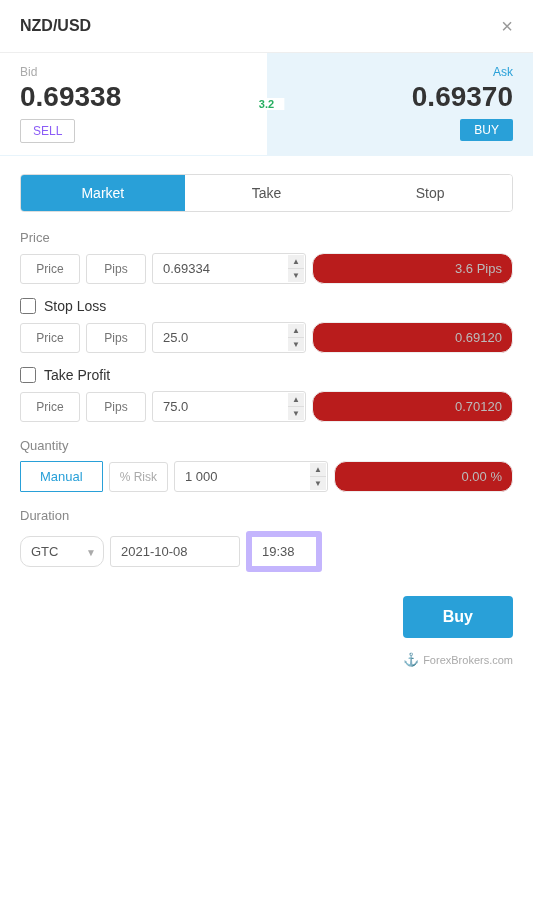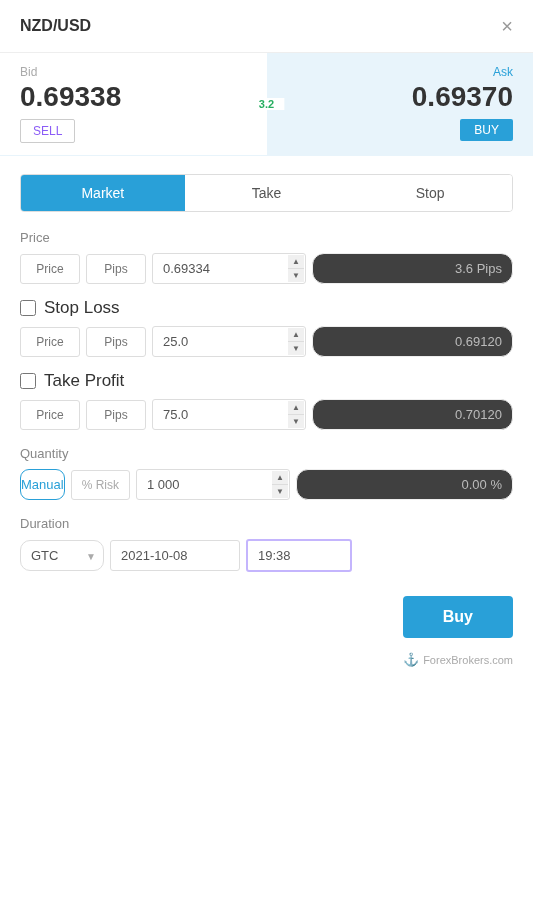--- a/index.html
+++ b/index.html
@@ -142,21 +142,21 @@
       align-items: center;
       margin-bottom: 8px;
       margin-top: 14px;
     }
     .checkbox-row input[type="checkbox"] {
       margin-right: 8px;
       width: 16px;
       height: 16px;
     }
     .checkbox-label {
-      font-size: 17px;
+      font-size: 14px;
       color: #333;
     }
 
     
     .input-row {
       display: flex;
       gap: 6px;
       margin-bottom: 4px;
       align-items: center;
     }
@@ -169,21 +169,21 @@
       background: #fff;
       width: 60px;
       text-align: center;
     }
     .input-right {
       border: 1px solid #eee;
       border-radius: 12px;
       padding: 7px 10px;
       font-size: 13px;
       color: #bbb;
-      background: #404040;
+      background: #b91c1c;
       flex: 1;
       text-align: right;
     }
     .spinner-wrap {
       position: relative;
       display: flex;
       align-items: center;
     }
     .spinner-input {
       border: 1px solid #ddd;
@@ -222,22 +222,22 @@
     .quantity-row {
       display: flex;
       gap: 6px;
       align-items: center;
       margin-bottom: 4px;
     }
     .manual-btn {
       border: 1.5px solid #29a0d8;
       background: #fff;
       color: #29a0d8;
-      border-radius: 9px;
-      padding: 7px 0;
+      border-radius: 1px;
+      padding: 7px 19px;
       font-size: 13px;
       cursor: pointer;
       font-weight: 500;
     }
     .risk-btn {
       border: 1px solid #ddd;
       background: #fff;
       color: #aaa;
       border-radius: 3px;
       padding: 7px 10px;
@@ -278,27 +278,27 @@
     .date-input {
       border: 1px solid #ddd;
       border-radius: 3px;
       padding: 7px 10px;
       font-size: 13px;
       color: #555;
       background: #fff;
       width: 130px;
     }
     .time-input {
-      border: 2px solid #c4b5fd;
+      border: 6px solid #c4b5fd;
       border-radius: 3px;
       padding: 7px 10px;
       font-size: 13px;
       color: #555;
       background: #fff;
-      width: 106px;
+      width: 76px;
     }
 
     
     .footer {
       display: flex;
       justify-content: flex-end;
       align-items: center;
       padding: 20px 20px 10px;
     }
     .buy-main-btn {

